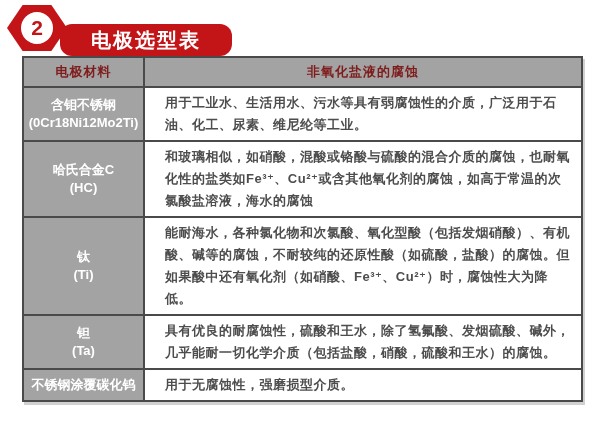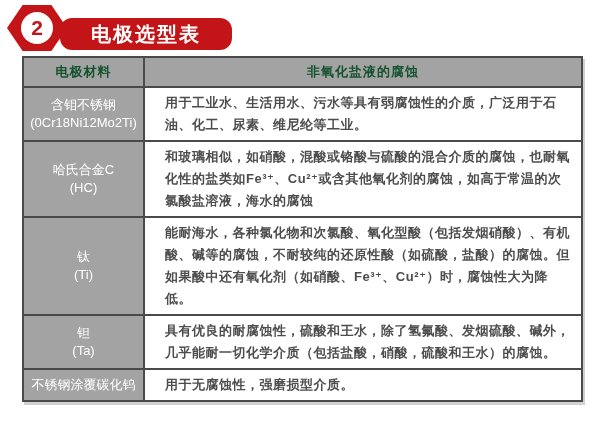--- a/index.html
+++ b/index.html
@@ -25,21 +25,21 @@
   }
   .hex-badge .circle {
     width: 32px; height: 32px;
     border-radius: 50%;
     background: #ffffff;
     display: flex; align-items: center; justify-content: center;
     font-weight: bold; font-size: 21px; color: #c31518;
   }
   .title-pill {
     position: absolute;
-    left: 60px; top: 18px;
+    left: 60px; top: 24px;
     width: 172px; height: 32px;
     background: #c31518;
     border-radius: 12px;
     display: flex; align-items: center; justify-content: center;
     color: #ffffff; font-weight: bold; font-size: 20px;
     letter-spacing: 2px;
     z-index: 1;
   }
   
   .sel-table {
@@ -49,30 +49,30 @@
     table-layout: fixed;
     box-shadow: 2px 3px 0 rgba(0,0,0,0.18);
   }
   .sel-table col.c-mat { width: 121px; }
   .sel-table th, .sel-table td {
     border: 2px solid #4a4a4a;
     font-size: 13px;
   }
   .sel-table th {
     background: #a3a3a3;
-    color: #14532d;
+    color: #7f1d1d;
     font-weight: bold;
     height: 30px;
     text-align: center;
     letter-spacing: 1px;
   }
   .sel-table td.mat {
     background: #a3a3a3;
     color: #ffffff;
-    font-weight: normal;
+    font-weight: bold;
     text-align: center;
     vertical-align: middle;
     line-height: 18px;
     padding: 4px 2px;
   }
   .sel-table td.desc {
     background: #ffffff;
     color: #4d4d4d;
     font-weight: bold;
     vertical-align: middle;

